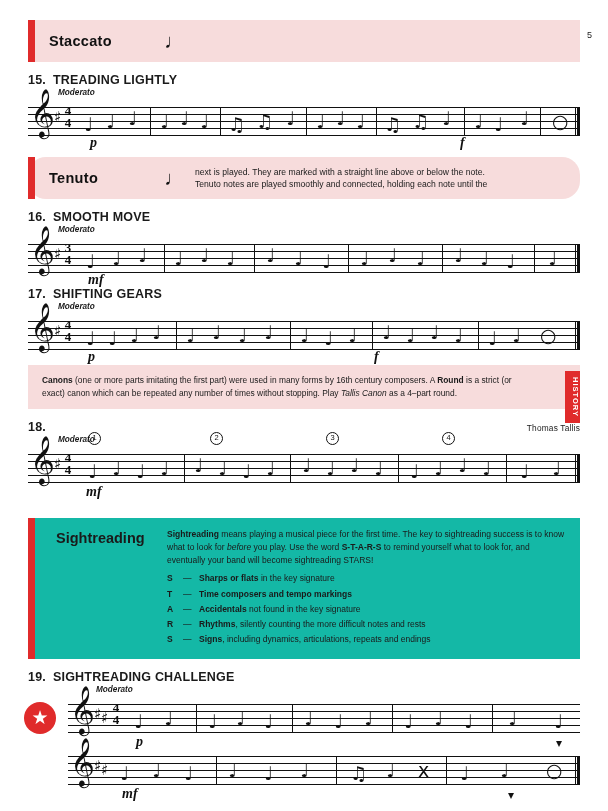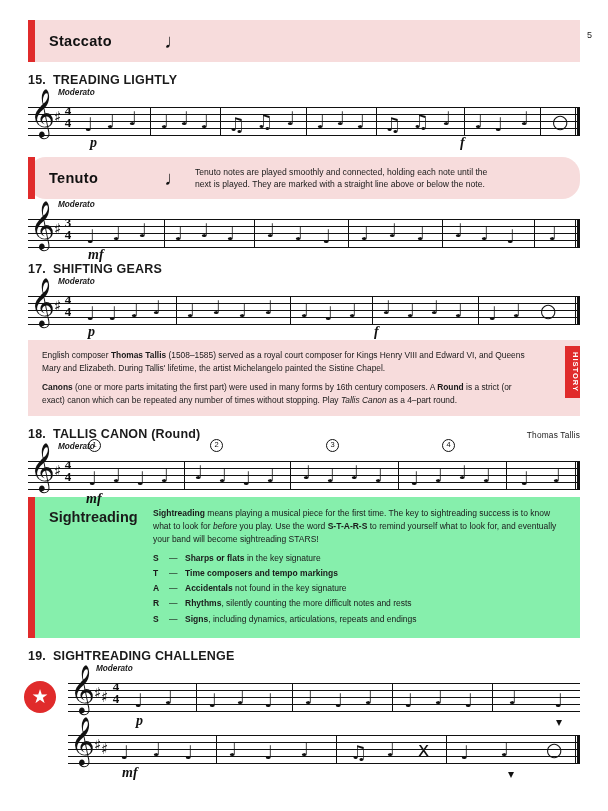--- a/index.html
+++ b/index.html
@@ -215,24 +215,25 @@
     font-size: 7.5px;
     font-weight: bold;
     letter-spacing: 1px;
     text-align: center;
     padding: 6px 0;
     writing-mode: vertical-rl;
   }
 
   
   .sr-box {
-    margin: 0 28px 0 28px;
-    background: #86efac;
+    margin: 28px 28px 0 28px;
+    background: #14b8a6;
     display: flex;
     align-items: stretch;
+    gap: 7px;
   }
   .sr-box .accent { width: 7px; background: #e02b2b; flex: 0 0 7px; }
   .sr-title {
     width: 118px;
     flex: 0 0 118px;
     padding: 12px 0 0 14px;
     box-sizing: border-box;
     font-size: 14.5px;
     font-weight: bold;
   }
@@ -336,25 +337,29 @@
       <div class="dyn" style="left:62px; top:36px;">p</div>
       <div class="dyn" style="left:432px; top:36px;">f</div>
     </div>
   </div>
 
   <div class="concept-box" style="margin-top:18px;border-radius:18px;">
     <div class="accent"></div>
     <div class="concept-title">Tenuto</div>
     <div class="concept-symbol">♩</div>
     <div class="concept-text">
+      <span>next is played.  They are marked with a straight line above or below the note.</span>
       <span>Tenuto notes are played smoothly and connected, holding each note until the</span>
-      <span>next is played.  They are marked with a straight line above or below the note.</span>
-    </div>
-  </div>
-
+    </div>
+  </div>
+
+  <div class="ex-head">
+    <span class="ex-num">16.</span>
+    <span class="ex-title">SMOOTH MOVE</span>
+  </div>
   <div class="tempo">Moderato</div>
   <div class="system">
     <div class="staff">
       <div class="line"></div>
         <div class="line"></div>
         <div class="line"></div>
         <div class="line"></div>
         <div class="line"></div>
       <div class="clef">𝄞</div>
       <div class="keysig" style="left:26px;">♯</div>
@@ -431,27 +436,25 @@
       <div class="note" style="left:512px; top:13px;">○</div>
       <div class="endbar" style="right:4px;"></div>
       <div class="endbar thick" style="right:0px;"></div>
       <div class="dyn" style="left:60px; top:36px;">p</div>
       <div class="dyn" style="left:346px; top:36px;">f</div>
     </div>
   </div>
 
   <div class="history-wrap">
     <div class="history-tab">HISTORY</div>
-    <p><span>English composer </span><b>Thomas Tallis</b><span> (1508–1585) served as a royal court composer for Kings Henry VIII and Edward VI, and Queens Mary and Elizabeth.  During Tallis' lifetime, the artist Michelangelo painted the Sistine Chapel.</span></p>
     <p><b>Canons</b><span> (one or more parts imitating the first part) were used in many forms by 16th century composers.  A </span><b>Round</b><span> is a strict (or exact) canon which can be repeated any number of times without stopping.  Play </span><i>Tallis Canon</i><span> as a 4–part round.</span></p>
   </div>
 
   <div class="ex-head">
     <span class="ex-num">18.</span>
-    <span class="ex-title">TALLIS CANON (Round)</span>
     <span class="ex-credit">Thomas Tallis</span>
   </div>
   <div class="tempo">Moderato</div>
   <div class="system">
     <div class="staff" style="height:44px;">
       <div class="line"></div>
         <div class="line"></div>
         <div class="line"></div>
         <div class="line"></div>
         <div class="line"></div>

